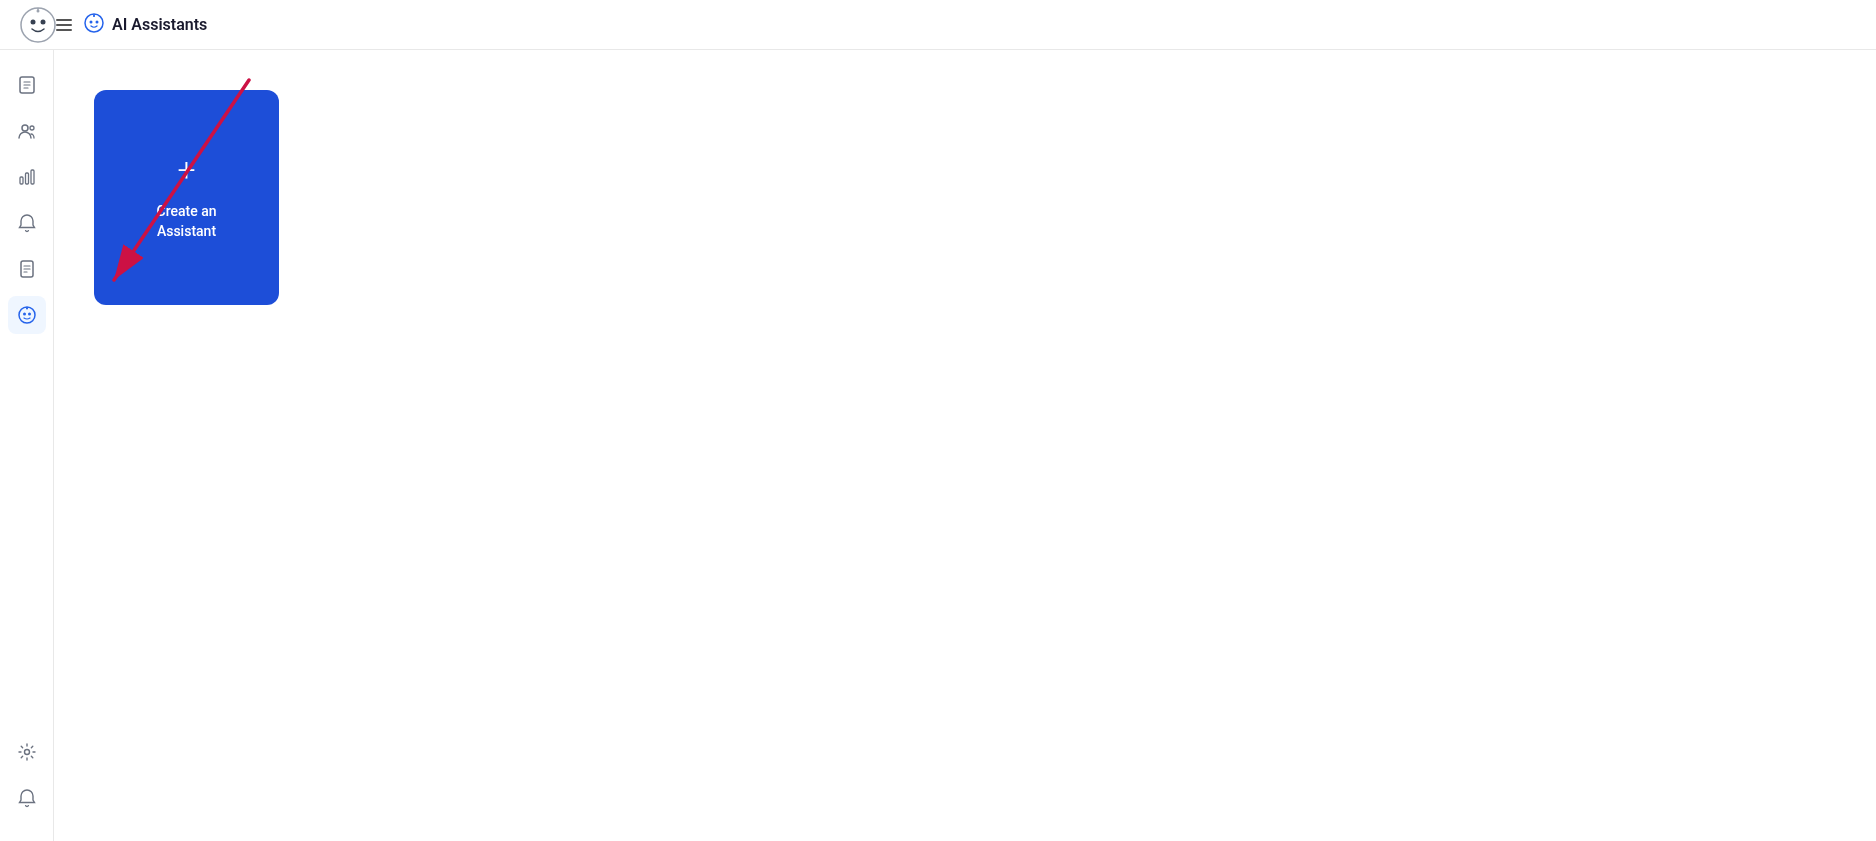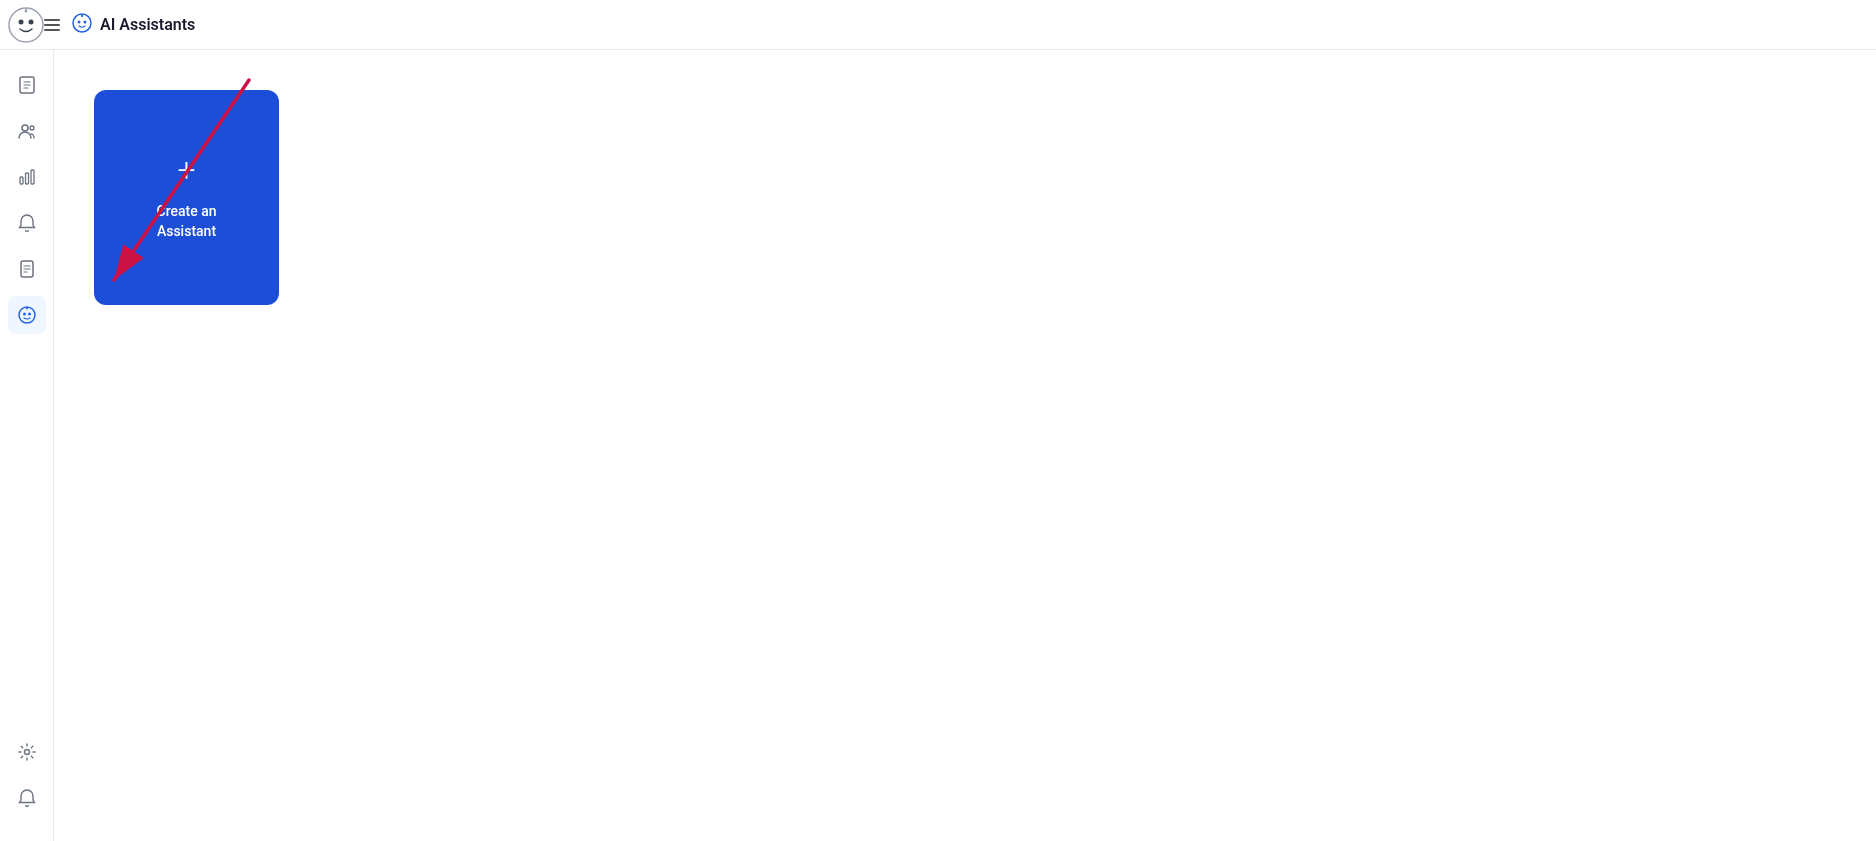--- a/index.html
+++ b/index.html
@@ -15,21 +15,21 @@
       height: 841px;
       overflow: hidden;
       display: flex;
       flex-direction: column;
     }
 
     
     .header {
       display: flex;
       align-items: center;
-      padding: 0 8px;
+      padding: 0 20px;
       height: 50px;
       border-bottom: 1px solid #e8e8e8;
       background: #ffffff;
       flex-shrink: 0;
     }
 
     .header-menu-icon {
       margin-right: 12px;
       cursor: pointer;
       color: #555;

